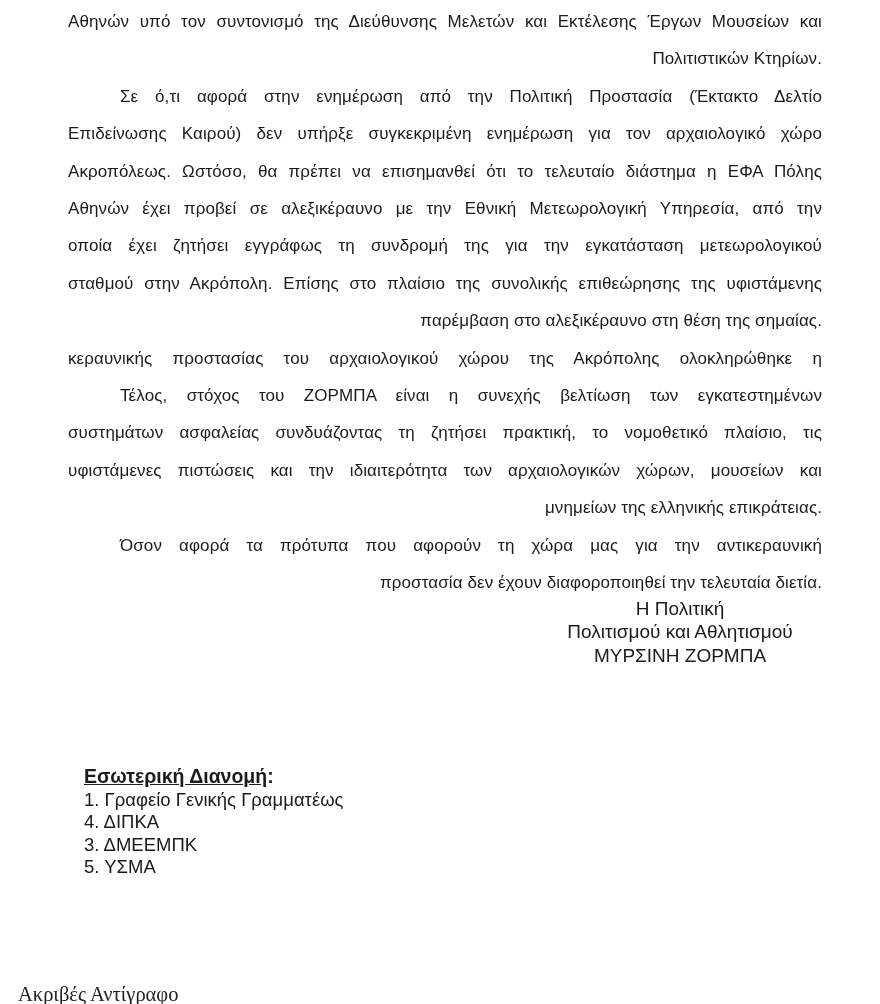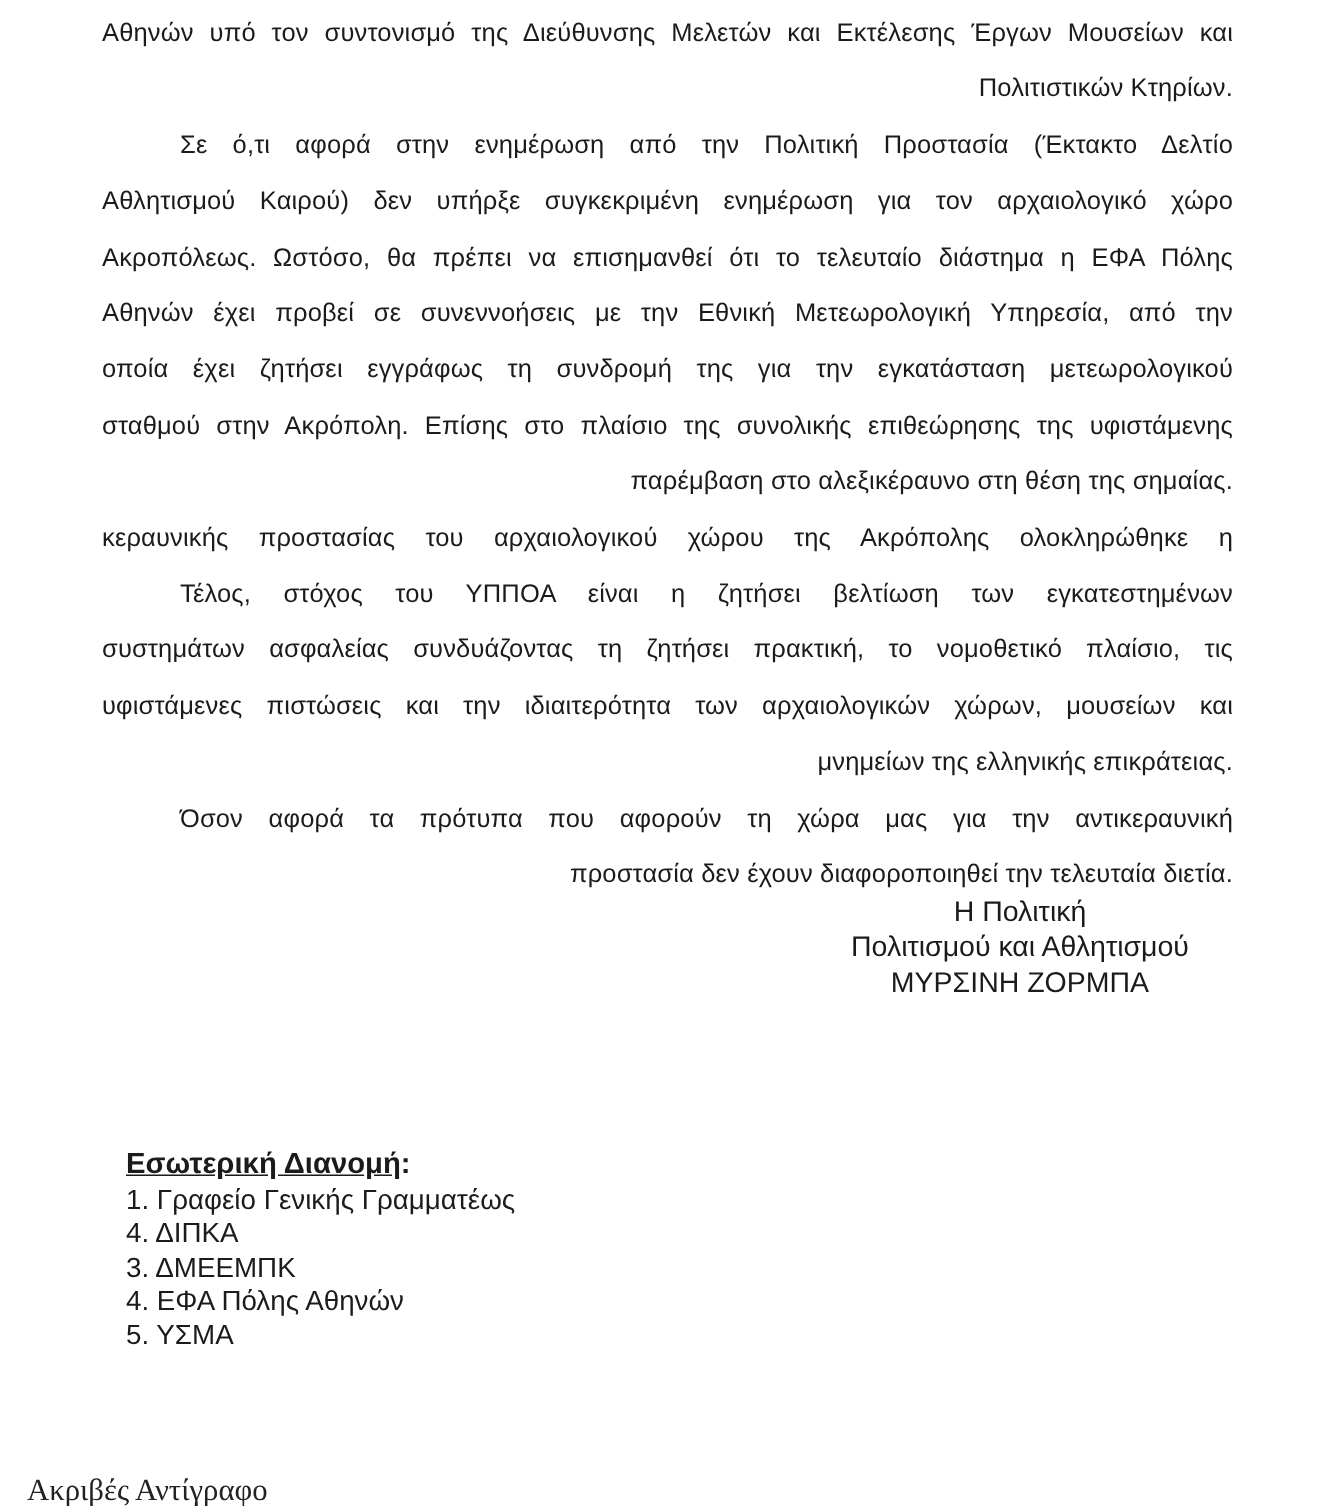--- a/index.html
+++ b/index.html
@@ -75,49 +75,48 @@
 </style>
 </head>
 <body>
 
 <div class="page">
 
   <div class="body-text">
     <div class="line j">Αθηνών υπό τον συντονισμό της Διεύθυνσης Μελετών και Εκτέλεσης Έργων Μουσείων και</div>
     <div class="line">Πολιτιστικών Κτηρίων.</div>
     <div class="line j ind">Σε ό,τι αφορά στην ενημέρωση από την Πολιτική Προστασία (Έκτακτο Δελτίο</div>
-    <div class="line j">Αθλητισμού Καιρού) δεν υπήρξε συγκεκριμένη ενημέρωση για τον αρχαιολογικό χώρο</div>
+    <div class="line j">Επιδείνωσης Καιρού) δεν υπήρξε συγκεκριμένη ενημέρωση για τον αρχαιολογικό χώρο</div>
     <div class="line j">Ακροπόλεως. Ωστόσο, θα πρέπει να επισημανθεί ότι το τελευταίο διάστημα η ΕΦΑ Πόλης</div>
-    <div class="line j">Αθηνών έχει προβεί σε συνεννοήσεις με την Εθνική Μετεωρολογική Υπηρεσία, από την</div>
+    <div class="line j">Αθηνών έχει προβεί σε αλεξικέραυνο με την Εθνική Μετεωρολογική Υπηρεσία, από την</div>
     <div class="line j">οποία έχει ζητήσει εγγράφως τη συνδρομή της για την εγκατάσταση μετεωρολογικού</div>
     <div class="line j">σταθμού στην Ακρόπολη. Επίσης στο πλαίσιο της συνολικής επιθεώρησης της υφιστάμενης</div>
     <div class="line">παρέμβαση στο αλεξικέραυνο στη θέση της σημαίας.</div>
     <div class="line j">κεραυνικής προστασίας του αρχαιολογικού χώρου της Ακρόπολης ολοκληρώθηκε η</div>
-    <div class="line j ind">Τέλος, στόχος του ΥΠΠΟΑ είναι η ζητήσει βελτίωση των εγκατεστημένων</div>
+    <div class="line j ind">Τέλος, στόχος του ΖΟΡΜΠΑ είναι η συνεχής βελτίωση των εγκατεστημένων</div>
     <div class="line j">συστημάτων ασφαλείας συνδυάζοντας τη ζητήσει πρακτική, το νομοθετικό πλαίσιο, τις</div>
     <div class="line j">υφιστάμενες πιστώσεις και την ιδιαιτερότητα των αρχαιολογικών χώρων, μουσείων και</div>
     <div class="line">μνημείων της ελληνικής επικράτειας.</div>
     <div class="line j ind">Όσον αφορά τα πρότυπα που αφορούν τη χώρα μας για την αντικεραυνική</div>
     <div class="line">προστασία δεν έχουν διαφοροποιηθεί την τελευταία διετία.</div>
   </div>
 
   <div class="signature">
     <div>Η Πολιτική</div>
     <div>Πολιτισμού και Αθλητισμού</div>
     <div>ΜΥΡΣΙΝΗ ΖΟΡΜΠΑ</div>
   </div>
 
   <div class="distribution">
     <div class="distribution-heading">
       <span class="u">Εσωτερική Διανομή</span><span>:</span>
     </div>
     <div>1. Γραφείο Γενικής Γραμματέως</div>
     <div>4. ΔΙΠΚΑ</div>
     <div>3. ΔΜΕΕΜΠΚ</div>
-    <div>4. ΕΦΑ Πόλης Αθηνών</div>
     <div>5. ΥΣΜΑ</div>
   </div>
 
   <div class="certification">
     <div>Ακριβές Αντίγραφο</div>
     
     
   </div>
 
 </div>

